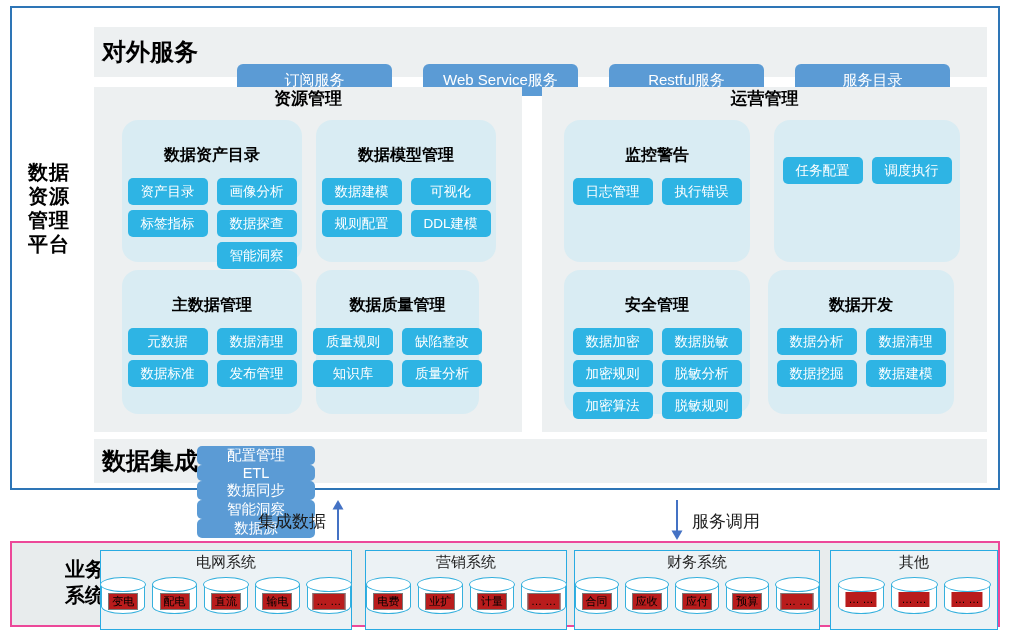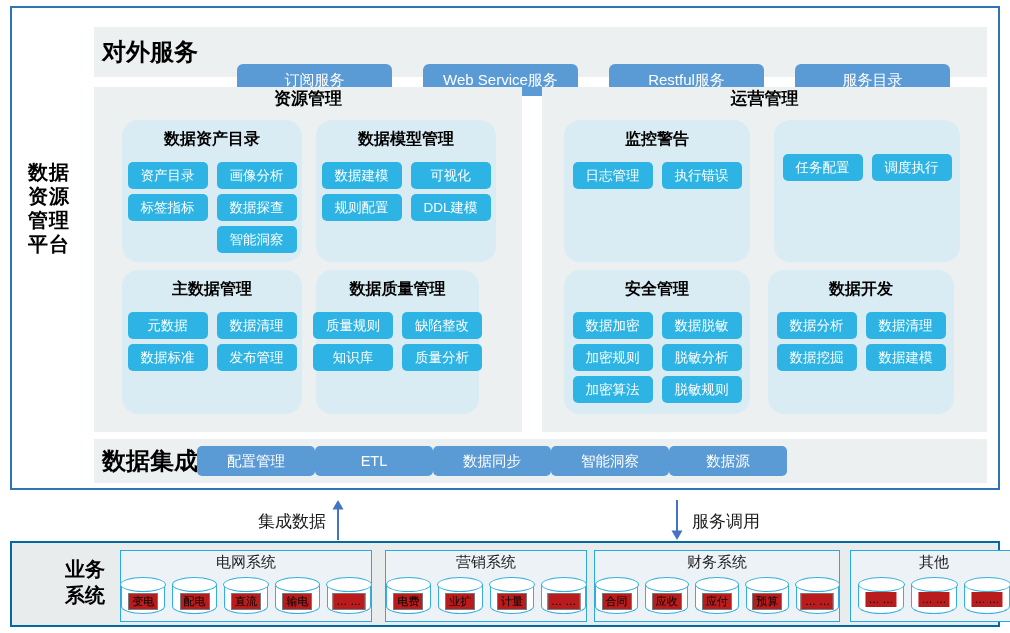--- a/index.html
+++ b/index.html
@@ -12,57 +12,57 @@
 
   
   .band { position:absolute; left:82px; width:893px; background:#edf0f1; }
   .band-services { top:19px; height:50px; }
   .band-integration { top:431px; height:44px; }
   .band-label { position:absolute; left:8px; top:50%; transform:translateY(-50%); font-size:24px; font-weight:bold; color:#000; white-space:nowrap; }
 
   .svc-row { position:absolute; left:143px; top:9px; width:713px; height:32px; display:flex; justify-content:space-between;margin-top:28px; }
   .btn-blue { width:155px; height:32px; background:#5b9bd5; color:#fff; font-size:15px; border-radius:6px; display:flex; align-items:center; justify-content:center; white-space:nowrap; }
 
-  .int-row { position:absolute; left:103px; top:7px; width:753px; height:30px; display:flex; justify-content:flex-start; }
+  .int-row { position:absolute; left:103px; top:7px; width:753px; height:30px; display:flex; justify-content:space-between;flex-direction:column; }
   .btn-blue-sm { width:118px; height:30px; background:#5b9bd5; color:#fff; font-size:14.5px; border-radius:5px; display:flex; align-items:center; justify-content:center; white-space:nowrap; }
 
   
   .panel { position:absolute; background:#edf0f1; }
   .panel-res { left:82px; top:79px; width:428px; height:345px; }
   .panel-ops { left:530px; top:79px; width:445px; height:345px; }
   .panel-title { text-align:center; font-size:17px; font-weight:bold; color:#000; }
 
   
   .subbox { position:absolute; background:#d9ecf3; border-radius:16px; }
   .sb1 { left:28px;  top:33px;  width:180px; height:142px; }
   .sb2 { left:222px; top:33px;  width:180px; height:142px; }
   .sb3 { left:28px;  top:183px; width:180px; height:144px; }
   .sb4 { left:222px; top:183px; width:163px; height:144px; }
   .ob1 { left:22px;  top:33px;  width:186px; height:142px; }
   .ob2 { left:232px; top:33px;  width:186px; height:142px; }
   .ob3 { left:22px;  top:183px; width:186px; height:144px; }
   .ob4 { left:226px; top:183px; width:186px; height:144px; }
 
-  .subbox-title { min-height:22px; text-align:center; padding-top:9px; font-size:16px; font-weight:bold; color:#000; }
+  .subbox-title { min-height:22px; text-align:center; padding-top:25px; font-size:16px; font-weight:bold; color:#000; }
   .btn-grid { display:grid; grid-template-columns:repeat(2,80px); gap:5px 9px; justify-content:center; margin-top:12px; }
   .btn-cyan { height:27px; background:#2eb4e4; color:#fff; font-size:13.5px; border-radius:5px; display:flex; align-items:center; justify-content:center; white-space:nowrap; }
   .grid-asset > .btn-cyan:nth-child(5) { grid-column:2; }
 
   
   .flow-label { position:absolute; font-size:17px; color:#1a1a1a; white-space:nowrap; }
   .fl-up   { left:258px; top:510px; }
   .fl-down { left:692px; top:510px; }
   .arrow-svg { position:absolute; }
   .ar-up   { left:331px; top:500px; }
   .ar-down { left:670px; top:500px; }
 
   
-  .business-box { position:absolute; left:10px; top:541px; width:990px; height:86px; border:2px solid #0369a1; background:#e8eced; }
+  .business-box { position:absolute; left:10px; top:541px; width:990px; height:86px; border:2px solid #ec4899; background:#e8eced; }
   .biz-label { position:absolute; left:38px; top:13px; width:70px; font-size:20px; font-weight:bold; line-height:26px; white-space:pre-line; text-align:center; color:#000; }
-  .biz-group { position:absolute; top:7px; height:72px; background:#ecf2f5; border:1.5px solid #29abe2;margin-left:20px; }
+  .biz-group { position:absolute; top:7px; height:80px; background:#ecf2f5; border:1.5px solid #29abe2; }
   .bg1 { left:88px;  width:252px; }
   .bg2 { left:353px; width:202px; }
   .bg3 { left:562px; width:246px; }
   .bg4 { left:818px; width:168px; }
   .biz-title { text-align:center; font-size:15px; color:#222; padding-top:2px; }
   .cyl-row { display:flex; justify-content:center; gap:7px; }
 
   .cyl { position:relative; width:46px; height:30px; background:#fff; border:1.5px solid #35b0dd; border-top:none; border-radius:0 0 23px 23px / 0 0 8px 8px; margin-top:12px; }
   .cyl::before { content:""; position:absolute; top:-7px; left:-1.5px; right:-1.5px; height:13px; background:#fff; border:1.5px solid #35b0dd; border-radius:50%; }
   .cyl-label { position:absolute; z-index:2; left:50%; bottom:3px; transform:translateX(-50%); background:#b91c1c; border:1px solid #7a7a7a; font-size:11px; line-height:15px; padding:0 3px; white-space:nowrap; color:#000; }

